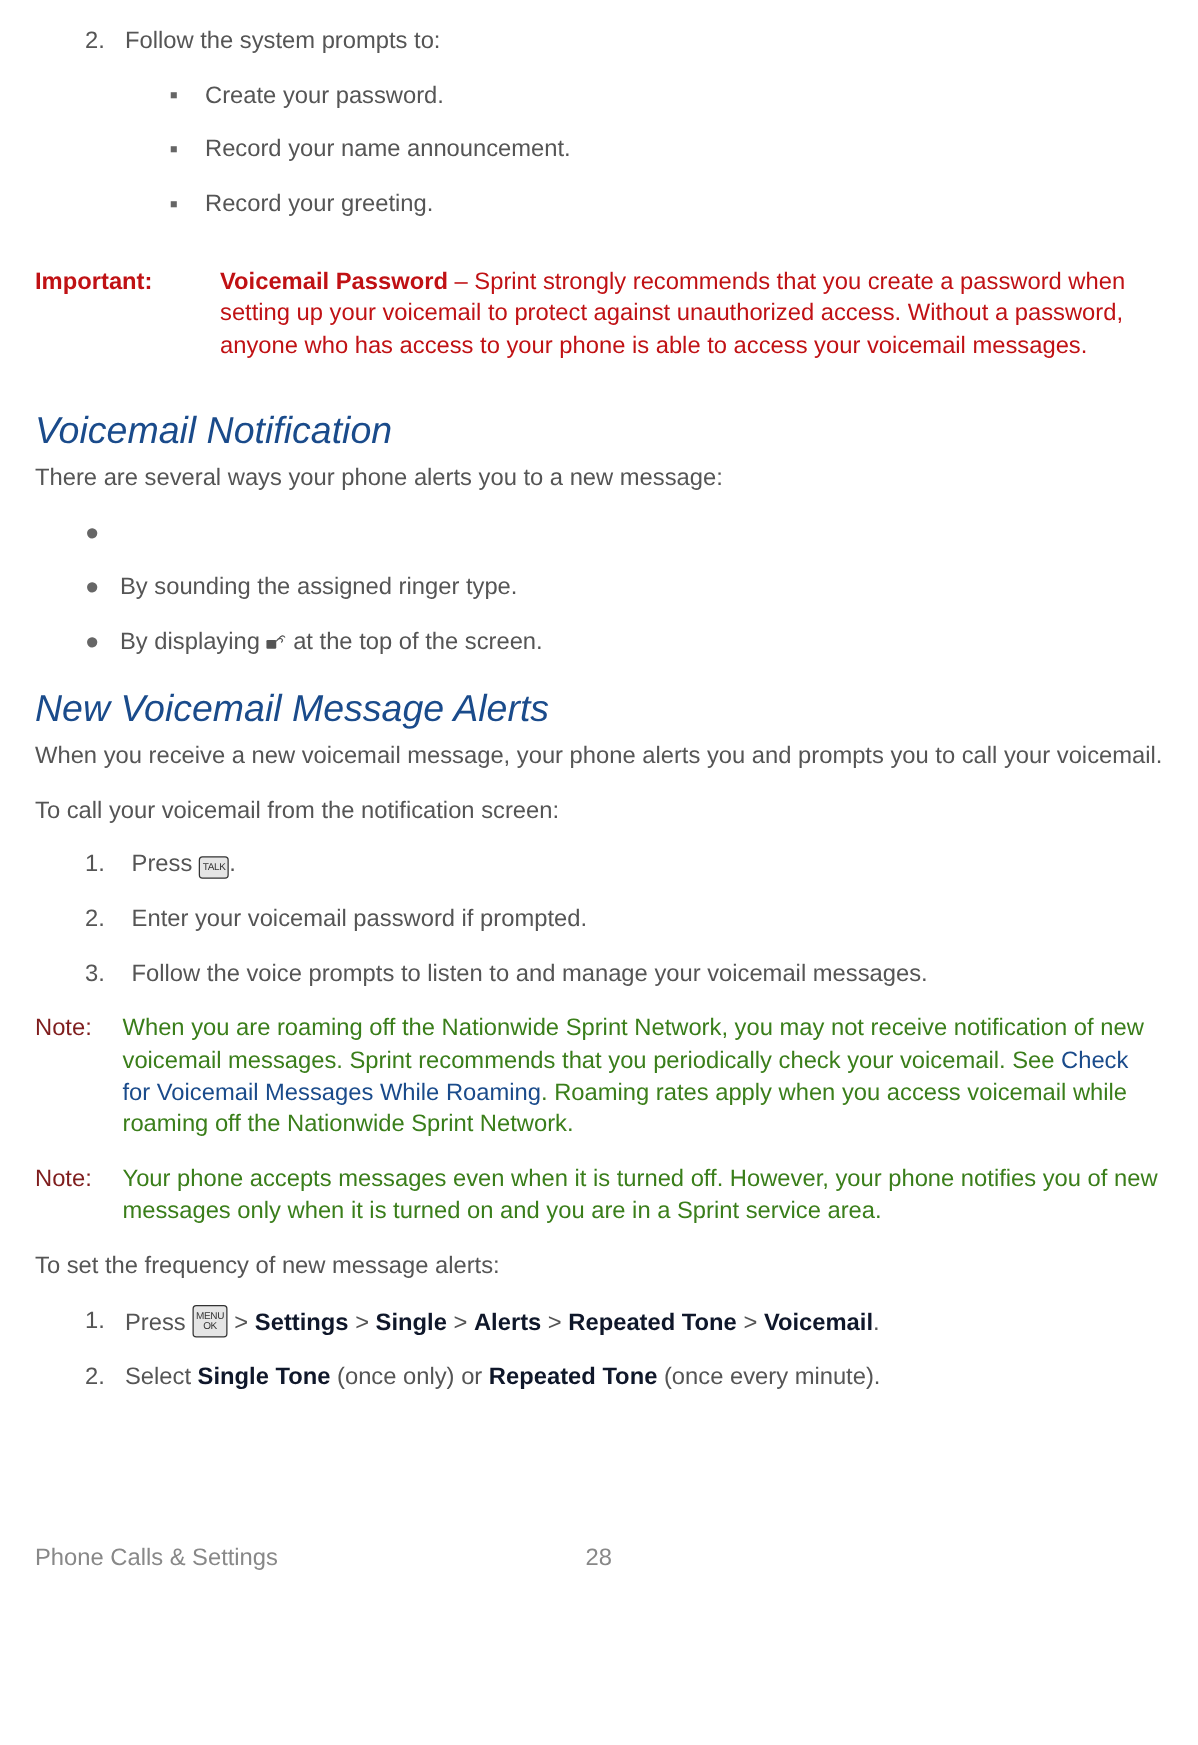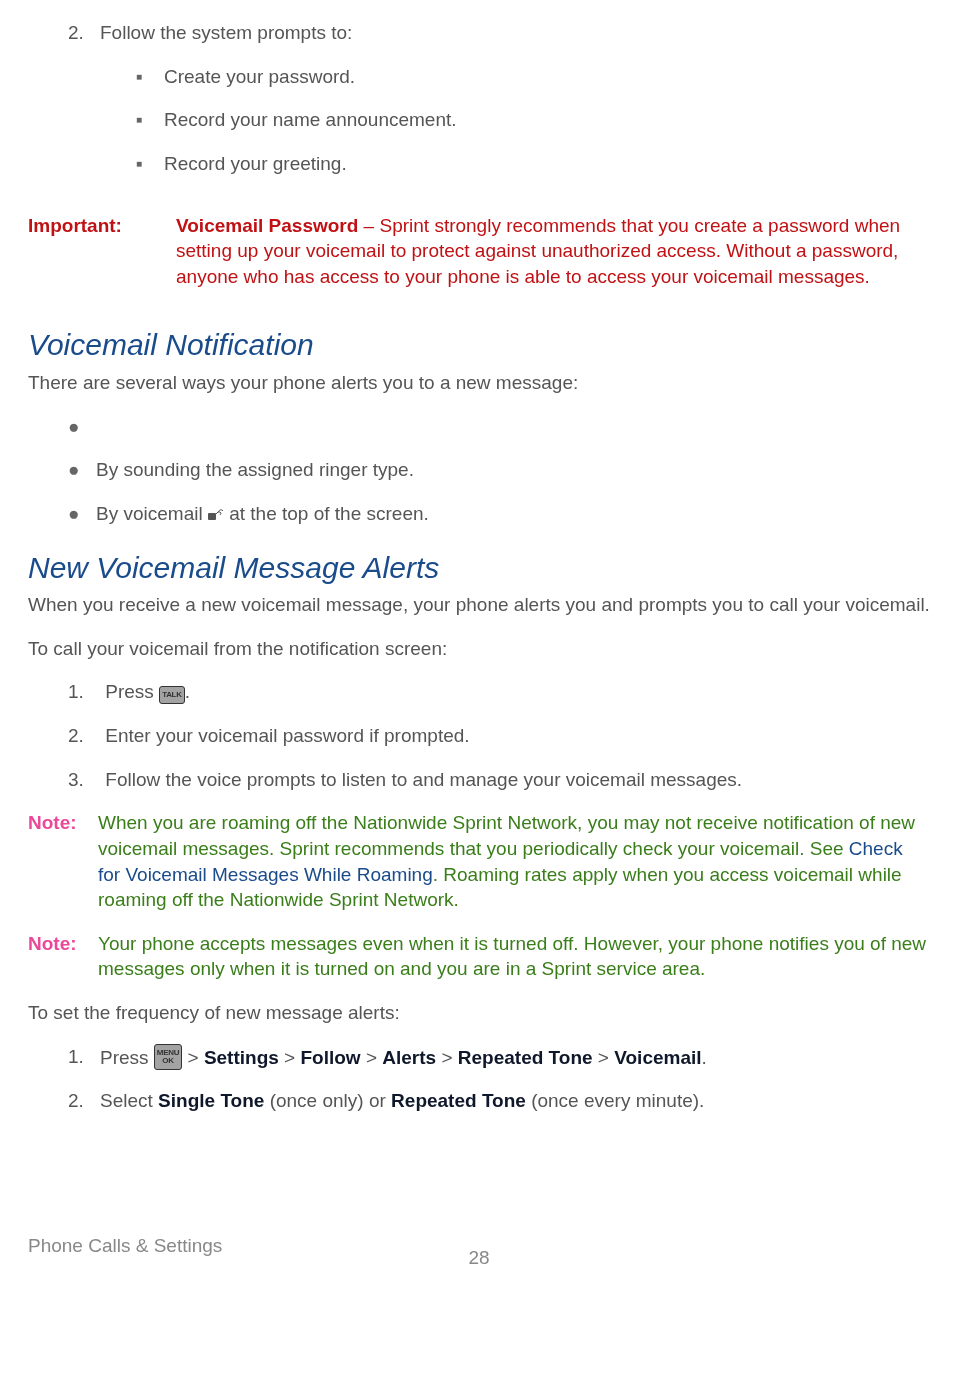--- a/index.html
+++ b/index.html
@@ -53,22 +53,22 @@
     flex: 1;
     color: #c01114;
   }
   .note-block {
     display: flex;
     margin: 18px 0;
   }
   .note-label {
     width: 70px;
     flex-shrink: 0;
-    color: #ec4899;
-    font-weight: bold;
+    color: #7f1d1d;
+    font-weight: normal;
   }
   .note-body {
     flex: 1;
     color: #3a7e1a;
   }
   .link {
     color: #1a4b8b;
   }
   h2.section {
     font-family: Arial, Helvetica, sans-serif;
@@ -88,22 +88,22 @@
   .keyicon {
     display: inline-block;
     border: 1.5px solid #333;
     border-radius: 3px;
     font-size: 8px;
     line-height: 8px;
     padding: 4px 2px;
     vertical-align: 1px;
     color: #333;
     font-family: Arial, sans-serif;
-    font-weight: bold;
-    background: #a3a3a3;
+    font-weight: normal;
+    background: #e5e5e5;
     letter-spacing: -0.3px;
   }
   .keyicon .sub {
     display:block;
     text-align:center;
   }
   .vm-icon {
     display:inline-block;
     vertical-align: -1px;
   }
@@ -112,21 +112,21 @@
     position: relative;
     margin-top: 119px;
     color: #888;
     font-size: 19px;
   }
   .footer-left { }
   .footer-center {
     position: absolute;
     left: 50%;
     transform: translateX(-50%);
-    top: 12px;
+    top: 0;
   }
 </style>
 </head>
 <body>
 
 <div class="ol-item">
   <div class="ol-num">2.</div>
   <div class="ol-body">
     <span>Follow the system prompts to:</span>
     <div class="sub-item">
@@ -157,21 +157,21 @@
 <div class="disc-item">
   <div class="disc-marker">●</div>
 </div>
 <div class="disc-item">
   <div class="disc-marker">●</div>
   <div>By sounding the assigned ringer type.</div>
 </div>
 <div class="disc-item">
   <div class="disc-marker">●</div>
   <div>
-    <span>By voicemail </span><span class="vm-icon"><svg width="16" height="12" viewBox="0 0 16 12">
+    <span>By displaying </span><span class="vm-icon"><svg width="16" height="12" viewBox="0 0 16 12">
           <rect x="0" y="4" width="8" height="7" rx="1" fill="#555"></rect>
           <path d="M8 5 Q10 2 12 3 Q14 4 12 6" stroke="#555" stroke-width="1" fill="none"></path>
           <path d="M10 3 Q13 -1 15 2" stroke="#555" stroke-width="1" fill="none"></path>
         </svg></span><span> at the top of the screen.</span>
   </div>
 </div>
 
 <h2 class="section">New Voicemail Message Alerts</h2>
 <div class="para">When you receive a new voicemail message, your phone alerts you and prompts you to call your voicemail.</div>
 <div class="para">To call your voicemail from the notification screen:</div>
@@ -203,21 +203,21 @@
   <div class="note-body">
     <span>Your phone accepts messages even when it is turned off. However, your phone notifies you of new messages </span><span style="font-weight:normal">only</span><span> when it is turned on and you are in a Sprint service area.</span>
   </div>
 </div>
 
 <div class="para">To set the frequency of new message alerts:</div>
 
 <div class="ol-item">
   <div class="ol-num">1.</div>
   <div class="ol-body">
-    <span>Press </span><span class="keyicon"><span class="sub">MENU</span><span class="sub">OK</span></span><span> &gt; </span><span class="bold">Settings</span><span> &gt; </span><span class="bold">Follow</span><span> &gt; </span><span class="bold">Alerts</span><span> &gt; </span><span class="bold">Repeated Tone</span><span> &gt; </span><span class="bold">Voicemail</span><span>.</span>
+    <span>Press </span><span class="keyicon"><span class="sub">MENU</span><span class="sub">OK</span></span><span> &gt; </span><span class="bold">Settings</span><span> &gt; </span><span class="bold">Single</span><span> &gt; </span><span class="bold">Alerts</span><span> &gt; </span><span class="bold">Repeated Tone</span><span> &gt; </span><span class="bold">Voicemail</span><span>.</span>
   </div>
 </div>
 
 <div class="ol-item">
   <div class="ol-num">2.</div>
   <div class="ol-body">
     <span>Select </span><span class="bold">Single Tone</span><span> (once only) or </span><span class="bold">Repeated Tone</span><span> (once every minute).</span>
   </div>
 </div>
 

